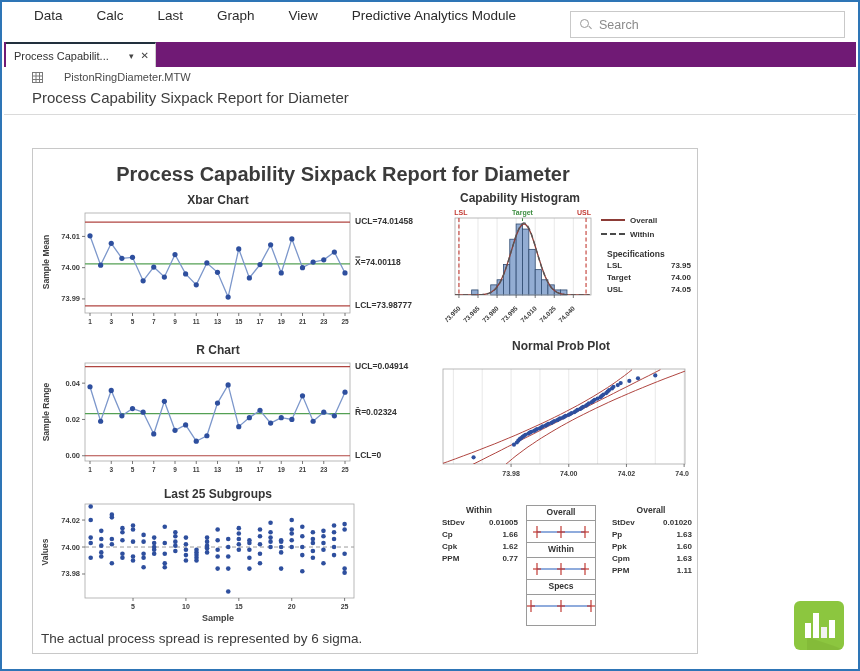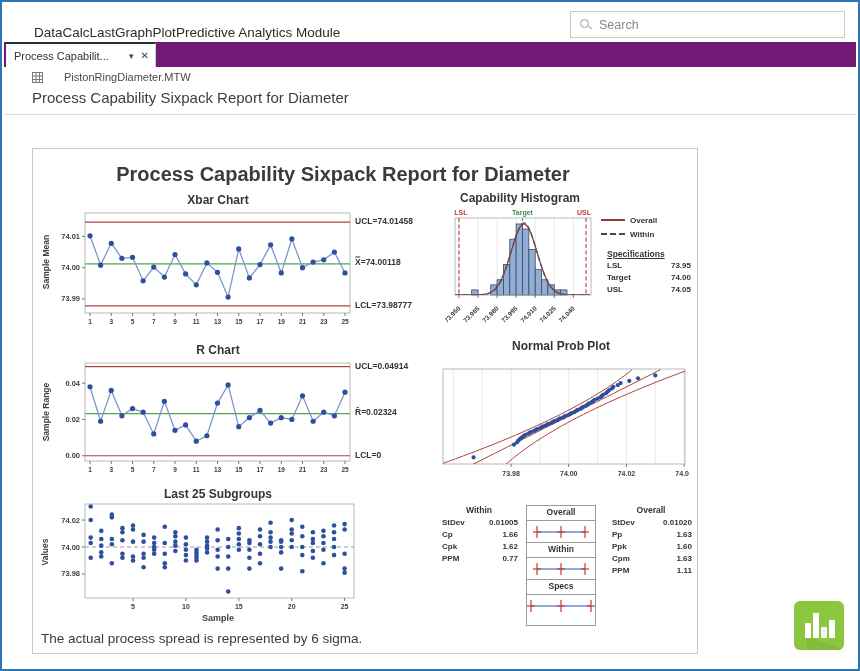--- a/index.html
+++ b/index.html
@@ -1,20 +1,20 @@
 <!DOCTYPE html>
 <html><head>
 <meta charset="utf-8">
 <style>
   html,body{margin:0;padding:0;background:#fff;}
   .window{position:relative;width:860px;height:671px;border:2px solid #2E75B6;box-sizing:border-box;
           background:#fff;font-family:"Liberation Sans",sans-serif;overflow:hidden;}
   
-  .menubar{position:absolute;left:2px;top:6px;right:2px;height:32px;display:flex;align-items:flex-end;
-           padding-left:30px;background:#fff;}
+  .menubar{position:absolute;left:2px;top:6px;right:2px;height:32px;display:flex;align-items:flex-start;
+           padding-left:30px;gap:34px;background:#fff;}
   .menu-item{font-size:13.5px;color:#2b2b2b;white-space:nowrap;cursor:default;}
   .searchbox{position:absolute;right:13px;top:9px;width:275px;height:27px;border:1px solid #c9c9c9;
              background:#fff;display:flex;align-items:center;box-sizing:border-box;}
   .mag{position:relative;width:12px;height:12px;margin:0 7px 0 9px;}
   .mag::before{content:"";position:absolute;left:0;top:0;width:7px;height:7px;border:1.4px solid #9a9a9a;border-radius:50%;}
   .mag::after{content:"";position:absolute;left:7.5px;top:8px;width:4px;height:1.4px;background:#9a9a9a;transform:rotate(45deg);}
   .search-ph{font-size:12.5px;color:#8a8a8a;}
   
   .tabstrip{position:absolute;left:2px;top:40px;right:2px;height:25px;background:#701a75;}
   .tab{position:absolute;left:2px;top:0;width:150px;height:25px;background:#fff;border-top:2px solid #22303e;
@@ -38,21 +38,21 @@
   .slabel{position:absolute;left:322px;font-size:8.5px;font-weight:600;color:#333;white-space:nowrap;}
   .xlabel{position:absolute;font-size:9px;font-weight:bold;color:#3f3f3f;text-align:center;}
   svg text{font-family:"Liberation Sans",sans-serif;}
   
   .legend{position:absolute;left:568px;top:64px;width:94px;}
   .lrow{display:flex;align-items:center;gap:5px;height:14px;}
   .lsample{width:24px;height:0;border-top:2.2px solid #8C3B36;}
   .lsample.dash{border-top-style:dashed;border-top-color:#4a4a4a;}
   .lrow span{font-size:8px;font-weight:bold;color:#333;}
   .specs{position:absolute;left:568px;top:100px;width:94px;}
-  .specs-title{font-size:8.5px;font-weight:bold;color:#333;margin-bottom:2px;padding-left:6px;text-decoration:underline;}
+  .specs-title{font-size:8.5px;font-weight:bold;color:#333;margin-bottom:2px;padding-left:6px;}
   .srow{display:flex;justify-content:space-between;font-size:8px;font-weight:bold;color:#333;height:12px;padding:0 4px 0 6px;}
   
   .statblock{position:absolute;width:86px;}
   .statblock .hdr{text-align:center;font-size:8.5px;font-weight:bold;color:#333;height:13px;}
   .capbox{position:absolute;left:493px;top:356px;width:70px;height:121px;border:1px solid #9a9a9a;
           box-sizing:border-box;display:flex;flex-direction:column;}
   .capbox .chdr{height:14px;line-height:13px;text-align:center;font-size:8.5px;font-weight:bold;color:#333;
                 border-bottom:1px solid #9a9a9a;}
   .capbox .chdr.mid{border-top:1px solid #9a9a9a;}
   .capbox .cint{height:21px;display:flex;align-items:center;justify-content:center;}
@@ -63,21 +63,21 @@
 </head>
 <body>
 
 <div class="window">
 
   <div class="menubar" id="menubar">
       <span class="menu-item">Data</span>
       <span class="menu-item">Calc</span>
       <span class="menu-item">Last</span>
       <span class="menu-item">Graph</span>
-      <span class="menu-item">Plot</span>
+      <span class="menu-item">View</span>
       <span class="menu-item">Predictive Analytics Module</span>
     </div>
   <div class="searchbox">
     <span class="mag"></span>
     <span class="search-ph">Search</span>
   </div>
 
   <div class="tabstrip">
     <div class="tab">
       <span class="tab-label">Process Capabilit...</span>

